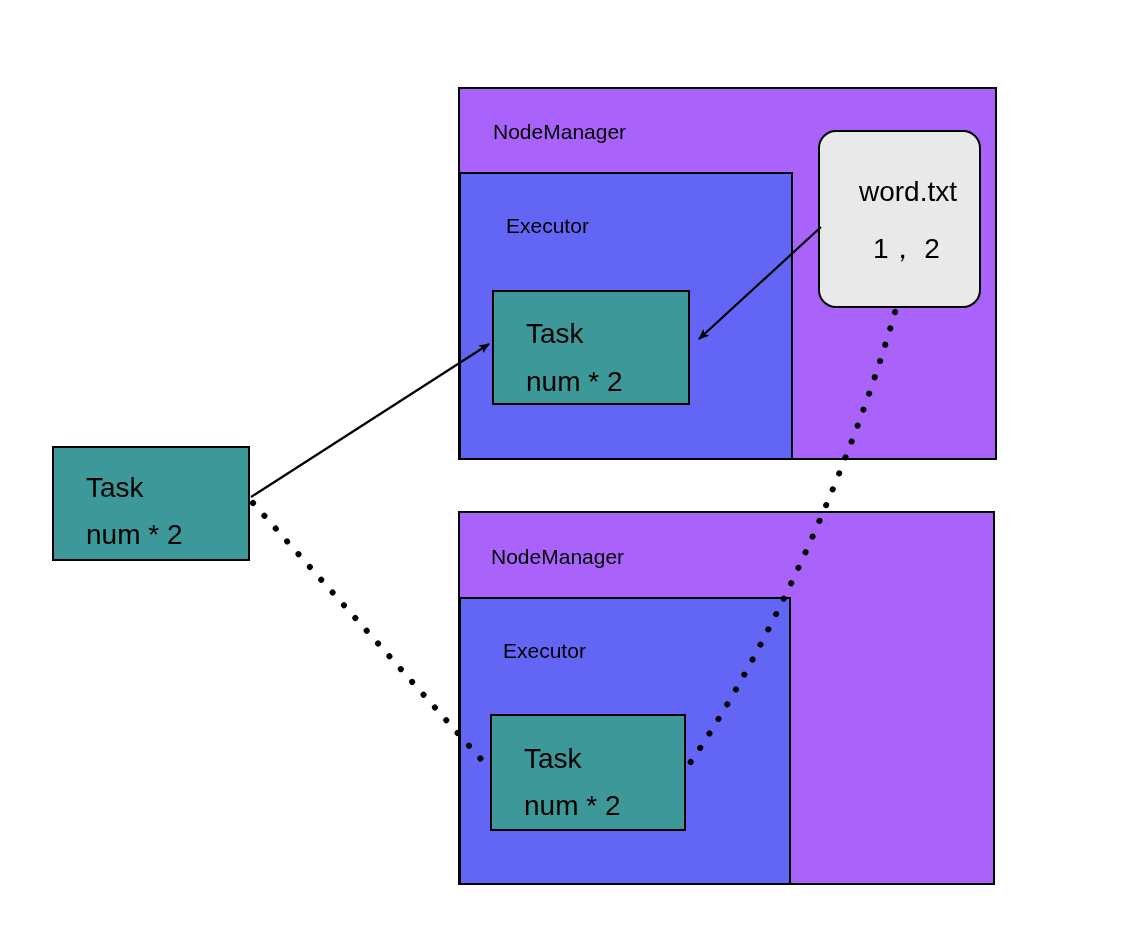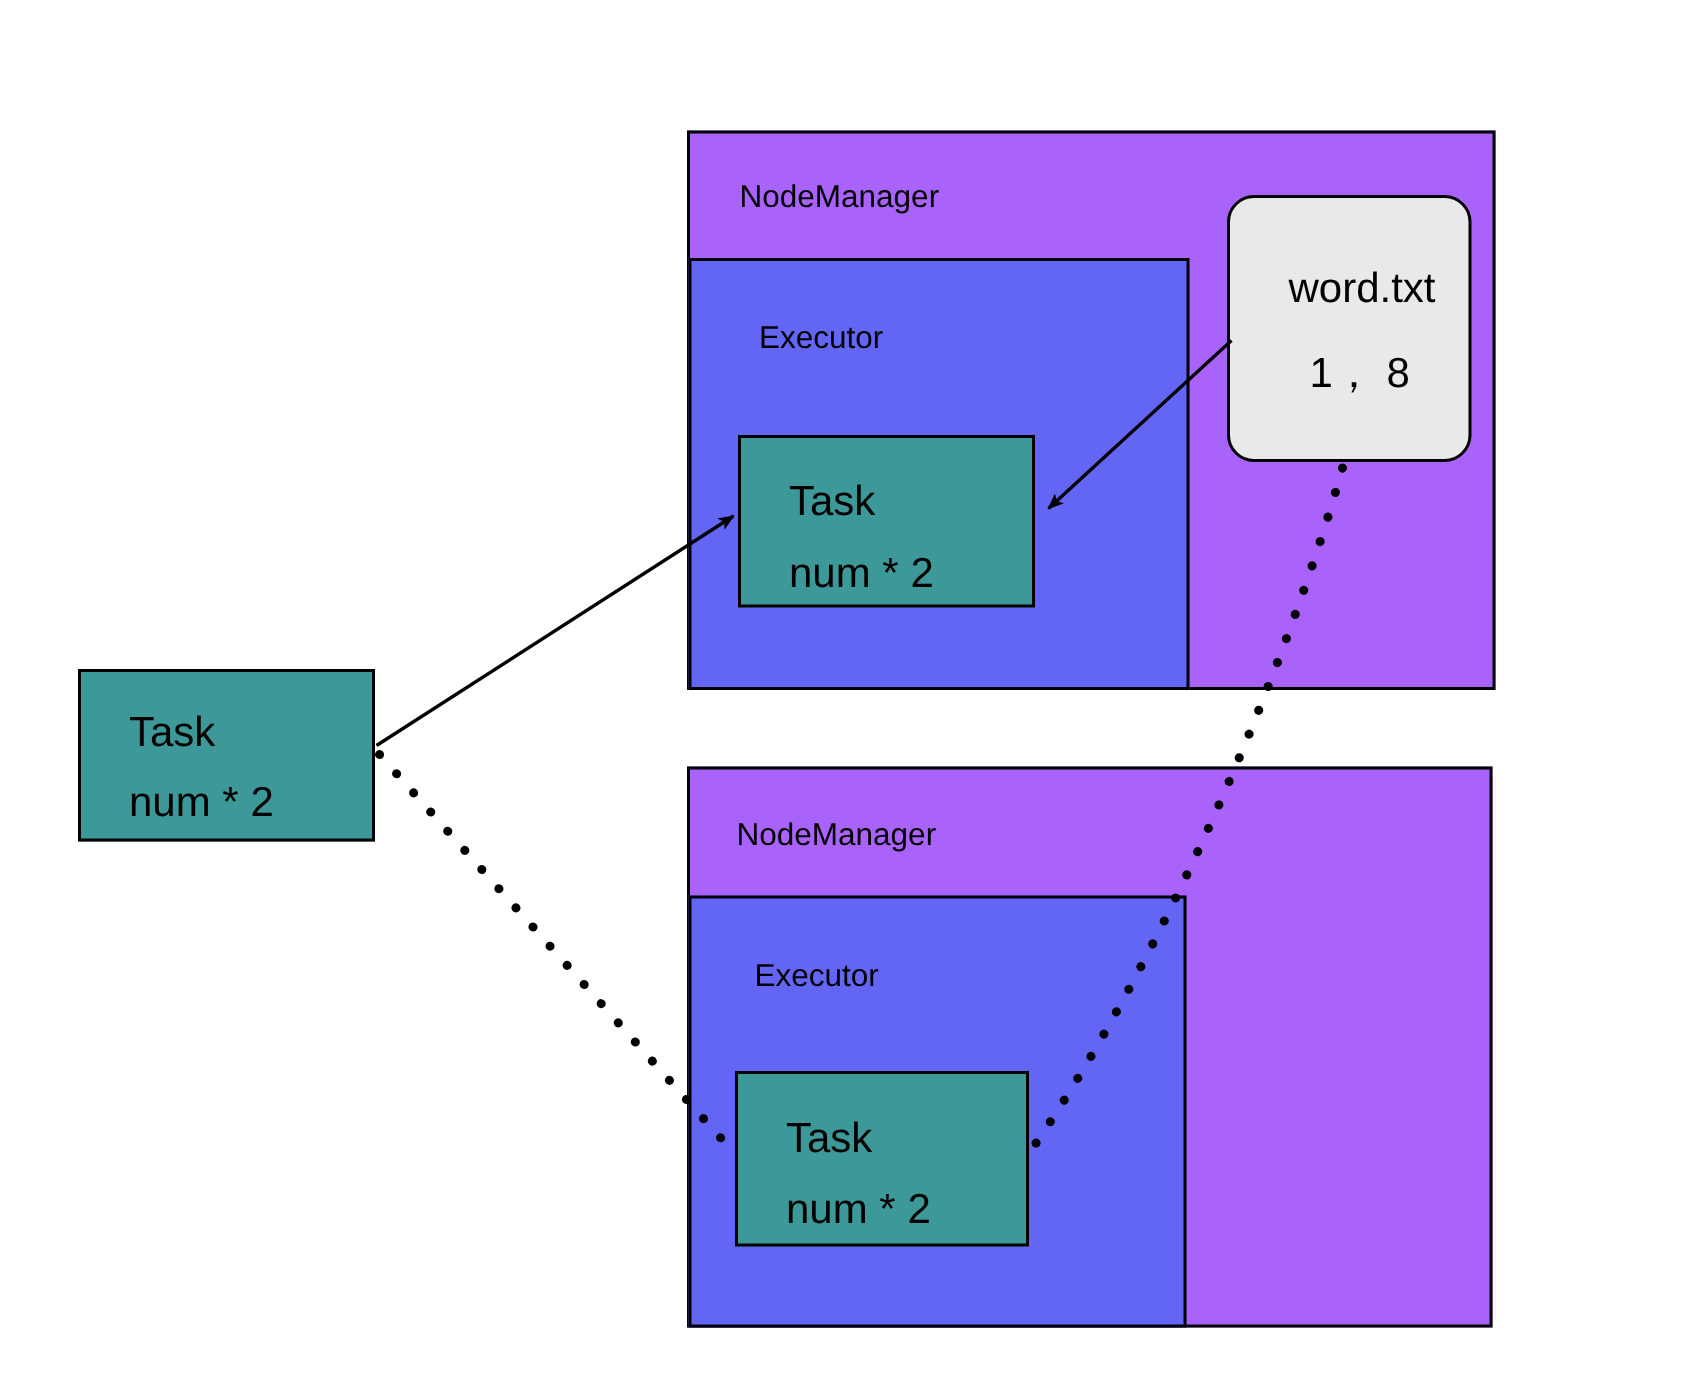--- a/index.html
+++ b/index.html
@@ -76,21 +76,21 @@
   <span class="label t-title" style="left:493px; top:121px;">NodeManager</span>
 
   <span class="label t-title" style="left:506px; top:215px;">Executor</span>
 
   <span class="label t-body" style="left:526px; top:320px;">Task</span>
 
   <span class="label t-body" style="left:526px; top:368px;">num * 2</span>
 
   <span class="label t-body" style="left:859px; top:178px;">word.txt</span>
 
-  <span class="label t-body" style="left:873px; top:235px;">1， 8</span>
+  <span class="label t-body" style="left:873px; top:235px;">1， 2</span>
 
   <div class="box nodemanager" style="left:458px; top:511px; width:537px; height:374px;"></div>
 
   <div class="box executor" style="left:459px; top:597px; width:332px; height:288px;"></div>
 
   <div class="box task" style="left:490px; top:714px; width:196px; height:117px;"></div>
 
   <span class="label t-title" style="left:491px; top:546px;">NodeManager</span>
 
   <span class="label t-title" style="left:503px; top:640px;">Executor</span>

